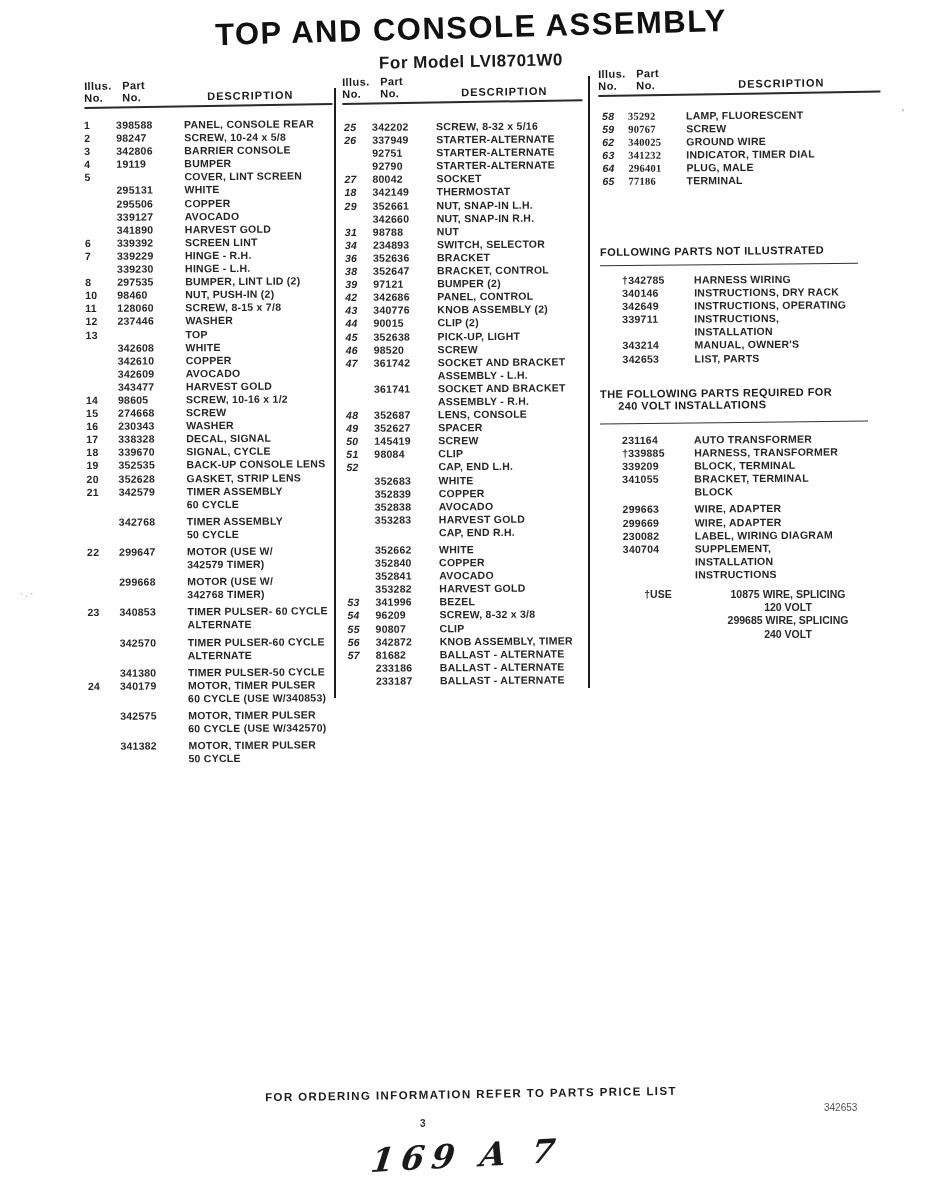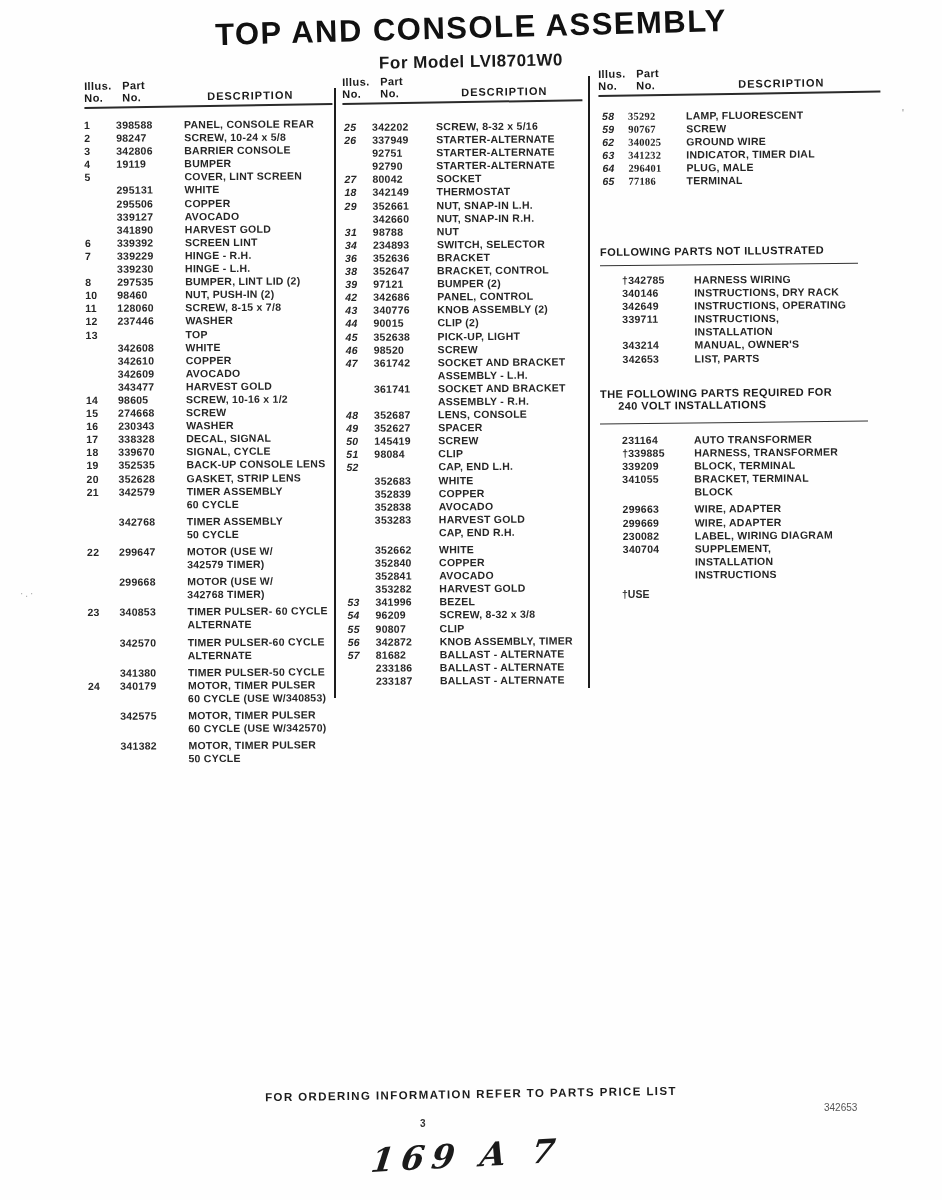--- a/index.html
+++ b/index.html
@@ -49,21 +49,21 @@
   
   .sec-title{
     font-size:11px; font-weight:700; letter-spacing:0.4px; color:#1c1c1c;
     transform:rotate(-0.6deg); transform-origin:left top;
   }
   .sec-title .ind{padding-left:18px; display:block;}
   .sec-line{height:0; border-bottom:1.5px solid #333; transform:rotate(-0.6deg);}
   
   .vline{width:1.6px; background:#1d1d1d;}
   
-  .footnote{display:flex; font-size:10.5px; line-height:13.2px; font-weight:700; color:#2a2a2a;}
+  .footnote{display:flex; font-size:10.5px; line-height:13.2px; font-weight:700; color:#2a2a2a;text-align:center;}
   .fn-label{width:72px; flex:none;}
   .fn-text{white-space:pre-line; flex:1;}
   
   .footer-note{
     left:0; right:0; top:1088px; text-align:center;
     font-size:11.5px; font-weight:800; letter-spacing:1.4px; color:#1b1b1b;
     transform:rotate(-0.9deg);
   }
   .page-num{left:420px; top:1118px; font-size:10px; font-weight:700; color:#333;}
   .doc-num{left:824px; top:1102px; font-size:10px; font-weight:400; color:#555;}
@@ -637,20 +637,24 @@
       <div class="prow">
         <span class="c-part">340704</span>
         <span class="c-desc">SUPPLEMENT,
 INSTALLATION
 INSTRUCTIONS</span>
       </div>
     </div>
 
   <div class="abs footnote" style="left:622px; top:588px; width:260px;">
     <span class="fn-label">†USE</span>
+    <span class="fn-text">10875 WIRE, SPLICING
+120 VOLT
+299685 WIRE, SPLICING
+240 VOLT</span>
   </div>
 
   <div class="abs footer-note">FOR ORDERING INFORMATION REFER TO PARTS PRICE LIST</div>
   <div class="abs page-num">3</div>
   <div class="abs doc-num">342653</div>
   <div class="abs handwriting">169 A 7</div>
 
   <div class="abs margin-mark">·.·</div>
   <div class="abs corner-mark">'</div>
 

